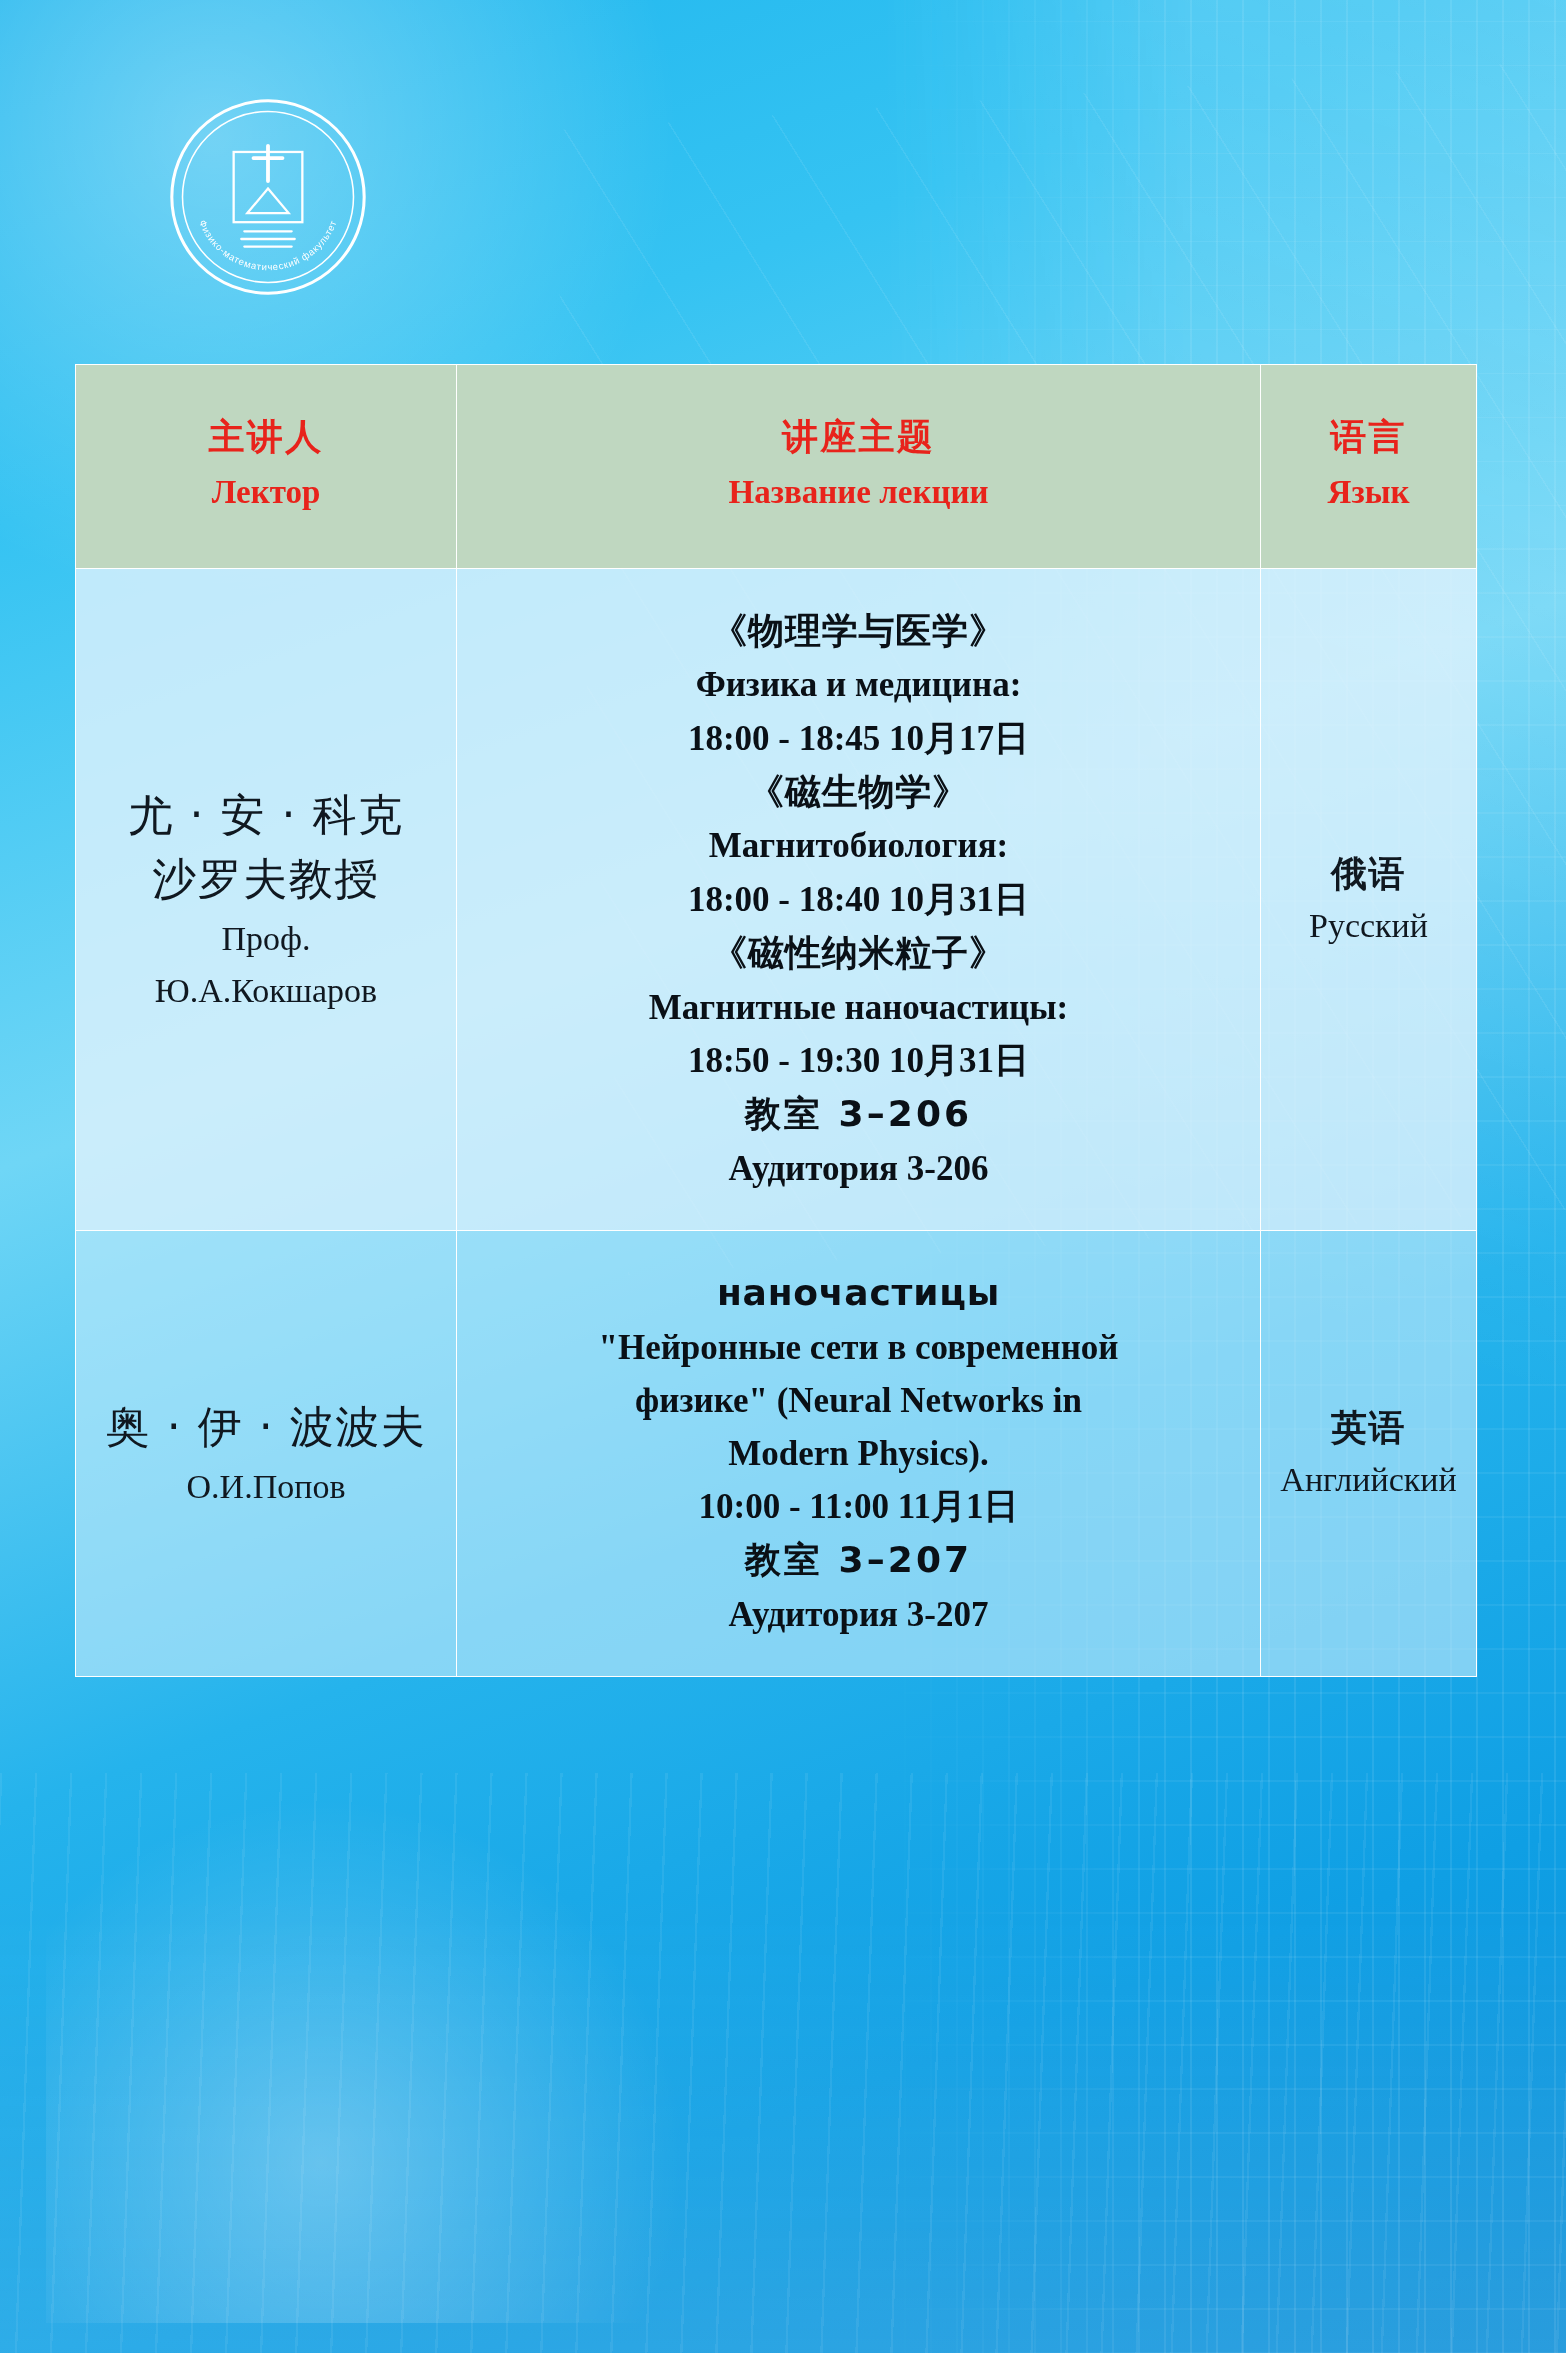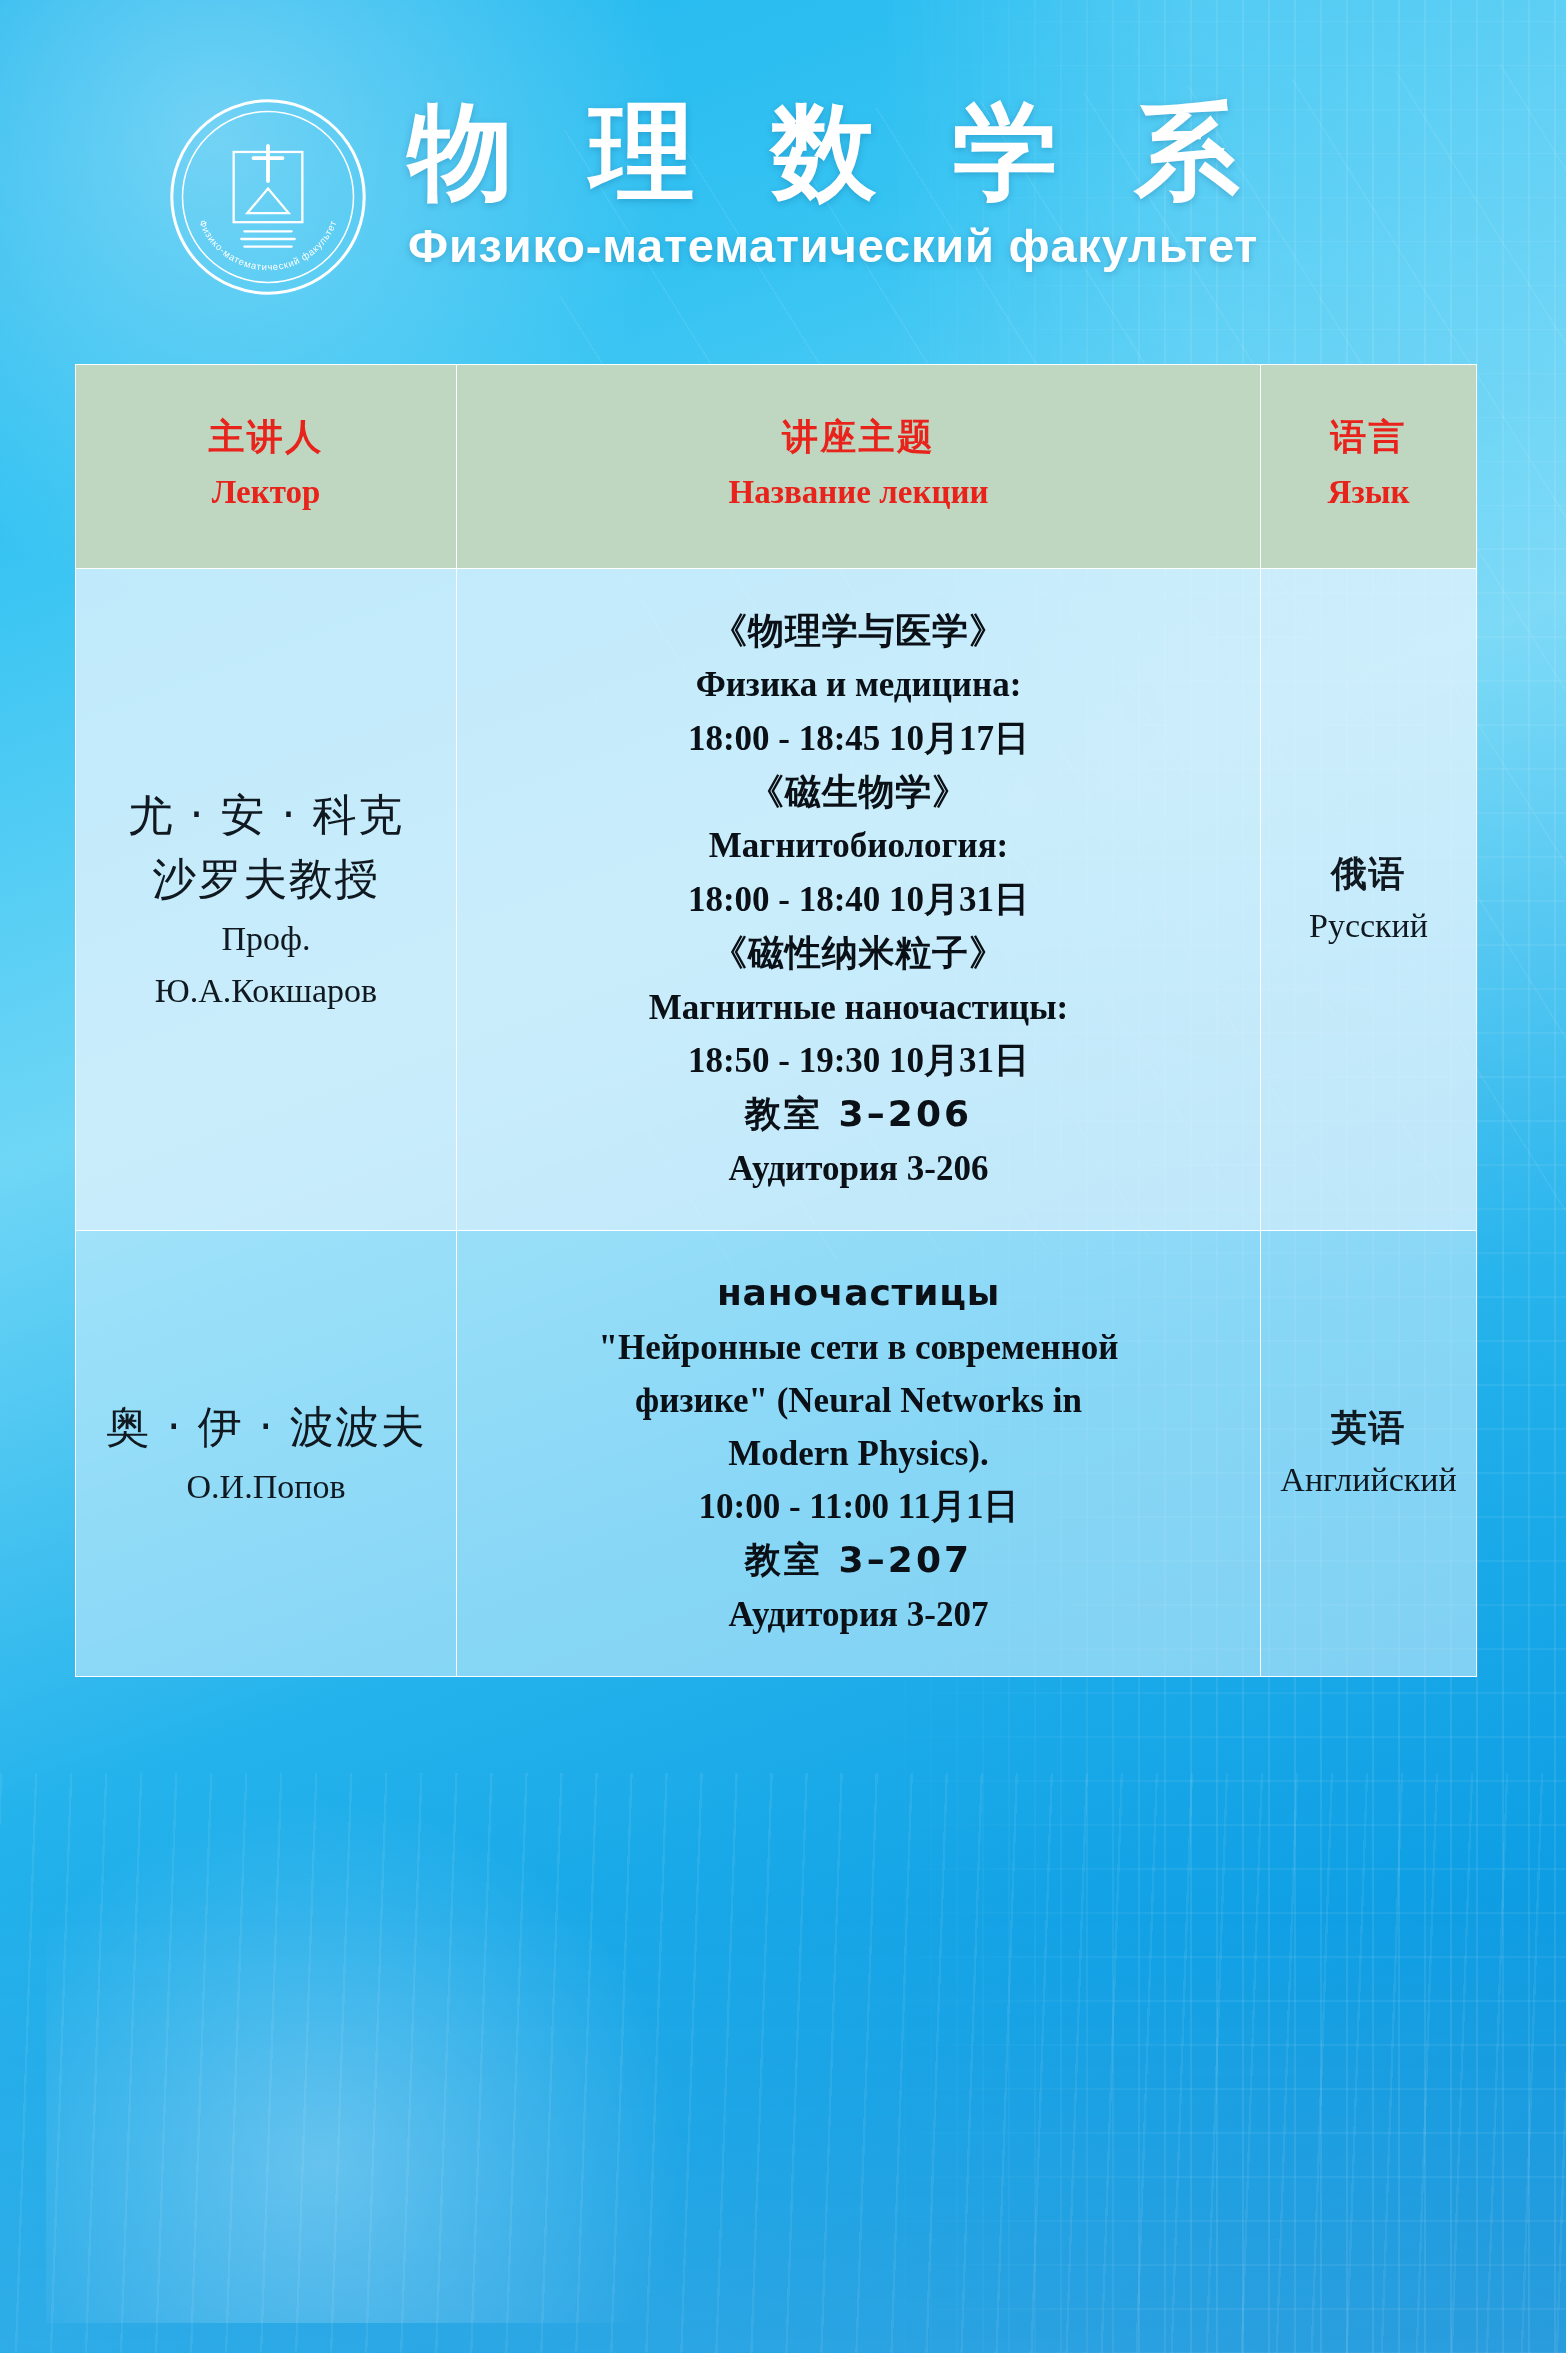--- a/index.html
+++ b/index.html
@@ -246,24 +246,20 @@
         <text font-family="Liberation Sans, sans-serif" font-size="12.5" fill="#ffffff" letter-spacing="1">
           <textPath href="#arcBottom" startOffset="50%" text-anchor="middle">Физико-математический факультет</textPath>
         </text>
         <rect x="86" y="72" width="90" height="92" fill="none" stroke="#ffffff" stroke-width="3"></rect>
         <path d="M 131 64 L 131 110 M 112 80 L 150 80" stroke="#ffffff" stroke-width="5" stroke-linecap="round"></path>
         <path d="M 104 152 L 131 120 L 158 152 Z" fill="none" stroke="#ffffff" stroke-width="3"></path>
         <path d="M 100 176 L 162 176 M 96 186 L 166 186 M 100 196 L 162 196" stroke="#ffffff" stroke-width="3" stroke-linecap="round"></path>
       </svg>
     </div>
 
-    <div class="title-block">
-      <div class="title-cn">物 理 数 学 系</div>
-      <div class="title-ru">Физико-математический факультет</div>
-    </div>
   </div>
 
   <div class="table-wrap">
     <table class="schedule">
       <colgroup>
         <col class="c1">
           <col class="c2">
           <col class="c3">
       </colgroup>
       <thead>

